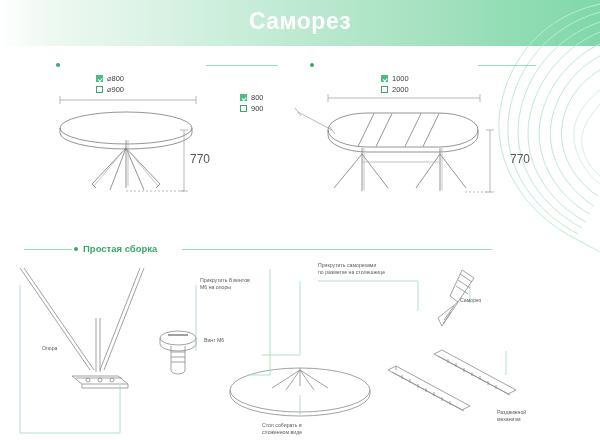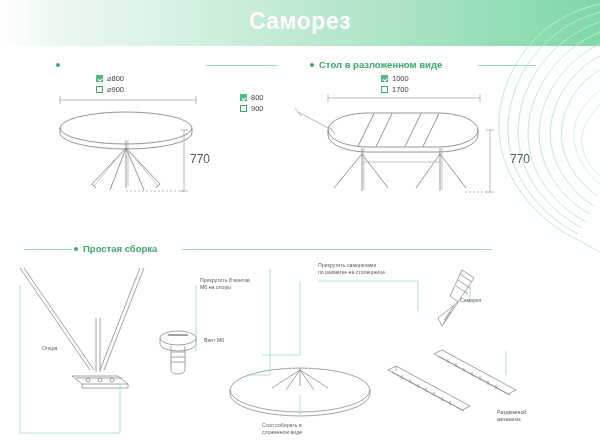--- a/index.html
+++ b/index.html
@@ -183,31 +183,30 @@
       <path d="M140,42 L140,103"></path>
       <path d="M136,42 L144,42"></path>
       <path d="M136,103 L144,103"></path>
 
       <path d="M82,103 L140,103" stroke-dasharray="2,2"></path>
     </g>
   </svg>
   <div class="dim" style="left:190px; top:152px;">770</div>
 
   <div class="sec-dot" style="left:310px; top:63px;"></div>
-  <div class="sec-head" style="left:319px; top:59px;">Стол в разложенном виде</div>
   <div class="sec-rule" style="left:478px; top:65px; width:58px;"></div>
 
   <div class="optbox" style="left:381px; top:74px;">
     <div class="opt-row">
       <span class="chk on"></span>
       <span class="opt-label">1000</span>
     </div>
     <div class="opt-row">
       <span class="chk"></span>
-      <span class="opt-label">1700</span>
+      <span class="opt-label">2000</span>
     </div>
   </div>
 
   <div class="optbox" style="left:240px; top:93px;">
     <div class="opt-row">
       <span class="chk on"></span>
       <span class="opt-label">800</span>
     </div>
     <div class="opt-row">
       <span class="chk"></span>

